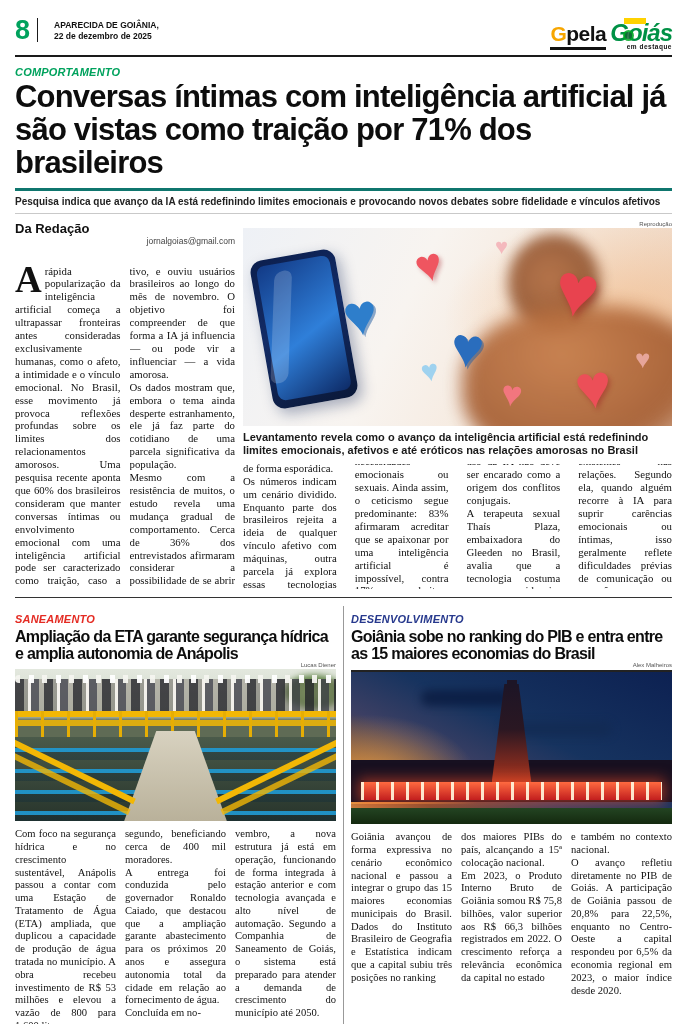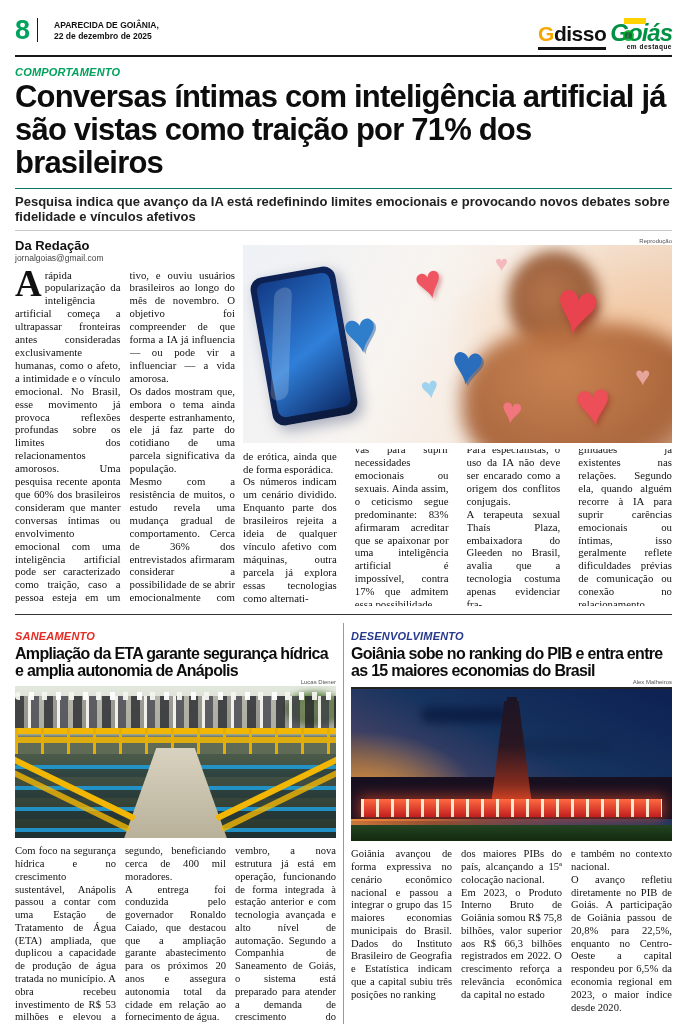--- a/index.html
+++ b/index.html
@@ -18,28 +18,28 @@
   .brand-goias-wrap { position:relative; margin-left:4px; text-align:right; }
   .brand-goias { font-size:24px; font-weight:bold; font-style:italic; letter-spacing:-1px; line-height:20px; }
   .brand-vid { position:absolute; top:-5px; left:14px; width:22px; height:6px; background:#ffd200; }
   .brand-dot { position:absolute; top:7px; left:13px; width:11px; height:11px; border-radius:50%;
                background:#163; border:2px solid #0a2; opacity:.85; }
   .brand-tag { font-size:6.5px; font-weight:bold; color:#111; letter-spacing:.5px; }
 
   
   .kicker { font-size:11px; font-weight:bold; letter-spacing:.2px; margin-top:9px;font-style:italic; }
   .h1 { font-size:31px; font-weight:bold; letter-spacing:-0.8px; line-height:1.06; margin-top:3px; color:#0d0d0d; }
-  .deck { margin-top:8px; border-top:1px solid #0f766e; border-bottom:1px solid #c9c9c9;
-          padding:5px 0 6px 0; font-size:13px; font-weight:bold; color:#222; }
+  .deck { margin-top:8px; border-top:3px solid #0f766e; border-bottom:1px solid #c9c9c9;
+          padding:5px 0 6px 0; font-size:10px; font-weight:bold; color:#222; }
 
   
   .a1-grid { display:flex; gap:8px; margin-top:7px; height:368px; }
   .a1-left { width:220px; display:flex; flex-direction:column; }
   .byline-name { font-size:13px; font-weight:bold; }
-  .byline-mail { font-size:8.5px; color:#444; margin-bottom:6px; }
+  .byline-mail { font-size:8.5px; color:#444; margin-bottom:19px;text-align:right; }
   .a1-leftcols { display:flex; gap:9px; flex:1; overflow:hidden; }
   .a1-right { flex:1; display:flex; flex-direction:column; }
   .credit { font-size:6px; color:#555; text-align:right; margin-bottom:1px; }
   .caption { font-size:11px; font-weight:bold; line-height:1.25; color:#1a1a1a; margin-top:5px; }
   .a1-bcols { display:flex; gap:18px; margin-top:6px; flex:1; overflow:hidden;align-items:center; }
 
   .col { font-family:"Liberation Serif", serif; font-size:10.8px; line-height:12.9px;
          text-align:justify; white-space:pre-line; hyphens:auto; flex:1; overflow:hidden; }
   .dropcap { float:left; font-size:37px; line-height:26px; font-weight:bold; padding:2px 3px 0 0;
              font-family:"Liberation Serif", serif; }
@@ -136,21 +136,21 @@
 
 <div class="page">
 
   <div class="hdr">
     <div class="pagenum c-green">8</div>
     <div class="edition">
       <div>APARECIDA DE GOIÂNIA,</div>
       <div>22 de dezembro de 2025</div>
     </div>
     <div class="brand">
-      <div class="brand-geral"><span class="c-logo-orange">G</span><span>disso</span></div>
+      <div class="brand-geral"><span class="c-logo-orange">G</span><span>pela</span></div>
       <div class="brand-goias-wrap">
         <div class="brand-vid"></div>
         <div class="brand-goias c-logo-green">Goiás</div>
         <div class="brand-dot"></div>
         <div class="brand-tag">em destaque</div>
       </div>
     </div>
   </div>
 
   <section>
@@ -184,20 +184,21 @@
           <div class="heart hb1"></div>
           <div class="heart hb2"></div>
           <div class="heart hb3"></div>
           <div class="heart hr1"></div>
           <div class="heart hr2"></div>
           <div class="heart hr3"></div>
           <div class="heart hr4"></div>
           <div class="heart hp1"></div>
           <div class="heart hp2"></div>
         </div>
+        <div class="caption">Levantamento revela como o avanço da inteligência artificial está redefinindo limites emocionais, afetivos e até eróticos nas relações amorosas no Brasil</div>
         <div class="a1-bcols">
           <div class="col">de erótica, ainda que de forma esporádica.
 Os números indicam um cenário dividido. Enquanto parte dos brasileiros rejeita a ideia de qualquer vínculo afetivo com máquinas, outra parcela já explora essas tecnologias como alternati-</div>
           <div class="col">vas para suprir necessidades emocionais ou sexuais. Ainda assim, o ceticismo segue predominante: 83% afirmaram acreditar que se apaixonar por uma inteligência artificial é impossível, contra 17% que admitem essa possibilidade.</div>
           <div class="col">Para especialistas, o uso da IA não deve ser encarado como a origem dos conflitos conjugais.
 A terapeuta sexual Thaís Plaza, embaixadora do Gleeden no Brasil, avalia que a tecnologia costuma apenas evidenciar fra-</div>
           <div class="col">gilidades já existentes nas relações. Segundo ela, quando alguém recorre à IA para suprir carências emocionais ou íntimas, isso geralmente reflete dificuldades prévias de comunicação ou conexão no relacionamento.</div>
         </div>
       </div>
     </div>

